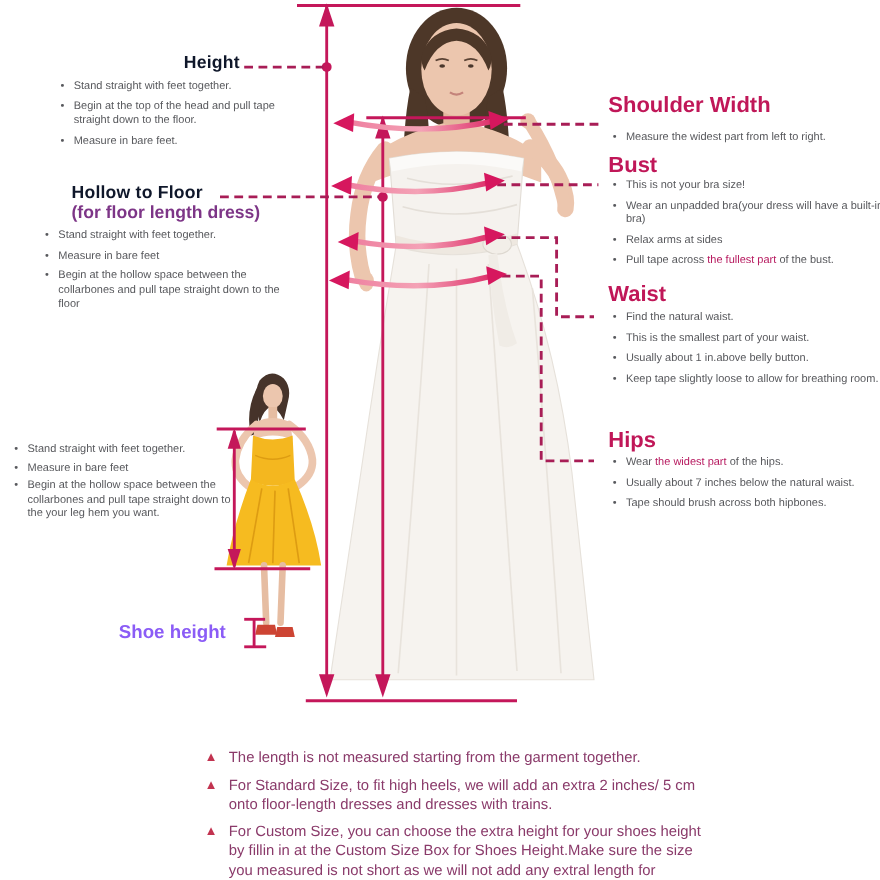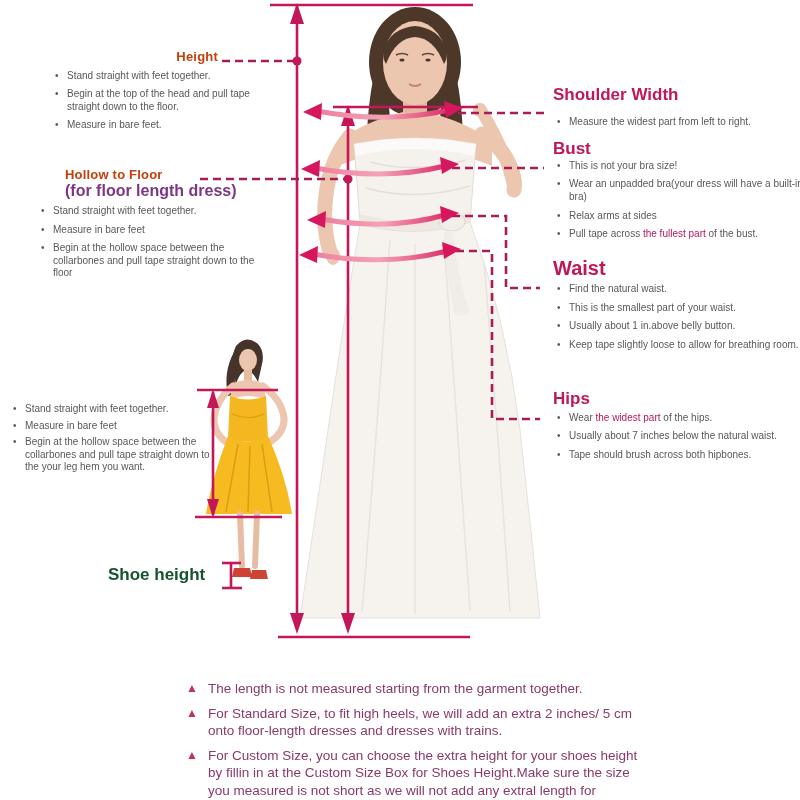--- a/index.html
+++ b/index.html
@@ -1,22 +1,22 @@
 <!DOCTYPE html>
 <html><head>
 <meta charset="utf-8">
 <style>
   *{margin:0;padding:0;box-sizing:border-box}
   html,body{background:#fff}
   body{font-family:"Liberation Sans",sans-serif}
   .canvas{position:relative;width:800px;height:800px;background:#fff;overflow:hidden}
   svg.overlay{position:absolute;left:0;top:0;display:block}
   .blk{position:absolute}
-  .ltitle{color:#c2410c;font-size:13px;font-weight:bold;line-height:1.05;letter-spacing:.2px}
-  .rtitle{color:#c01758;font-size:17px;font-weight:bold;line-height:1.05}
+  .ltitle{color:#0f172a;font-size:16px;font-weight:bold;line-height:1.05;letter-spacing:.2px}
+  .rtitle{color:#c01758;font-size:20px;font-weight:bold;line-height:1.05}
   .sub{color:#7d3587;font-size:16px;font-weight:bold;line-height:1.15}
   .list{list-style:none;margin-top:4px}
   .list li{position:relative;padding-left:13px;font-size:10px;color:#57585c;line-height:1.26;margin-bottom:6px}
   .list li::before{content:"\2022";position:absolute;left:1px;top:0;color:#57585c}
   .hl{color:#b6185e}
   #height-blk{left:42px;top:50px;width:232px}
   #height-blk .ltitle{width:176px;text-align:right}
   #height-blk .list{margin-top:6px;padding-left:12px}
   #hfloor-blk{left:22px;top:168px;width:246px}
   #hfloor-blk .ltitle,#hfloor-blk .sub{padding-left:43px}
@@ -27,21 +27,21 @@
   #hem-blk .list li{margin-bottom:4px}
   #shoulder-blk{left:548px;top:86px;width:252px}
   #shoulder-blk .list{margin-top:12px}
   #bust-blk{left:548px;top:140px;width:256px}
   #bust-blk .list{margin-top:2px}
   #waist-blk{left:548px;top:258px;width:258px}
   #waist-blk .rtitle{font-size:20px}
   #hips-blk{left:548px;top:390px;width:262px}
   .rblk .rtitle{padding-left:5px;margin-bottom:2px}
   .rblk .list{padding-left:8px}
-  #shoe-label{position:absolute;left:108px;top:565px;font-size:17px;font-weight:bold;color:#14532d}
+  #shoe-label{position:absolute;left:108px;top:565px;font-size:17px;font-weight:bold;color:#8b5cf6}
   .notes{position:absolute;left:186px;top:680px;width:456px;list-style:none}
   .note{position:relative;padding-left:22px;font-size:13.5px;color:#8a3a6a;line-height:1.3;margin-bottom:7px}
   .tri{position:absolute;left:0;top:1px;color:#c23350;font-size:12px}
 </style>
 </head>
 <body>
 
 <div class="canvas">
 
   <svg class="overlay" width="800" height="800" viewBox="0 0 800 800">

